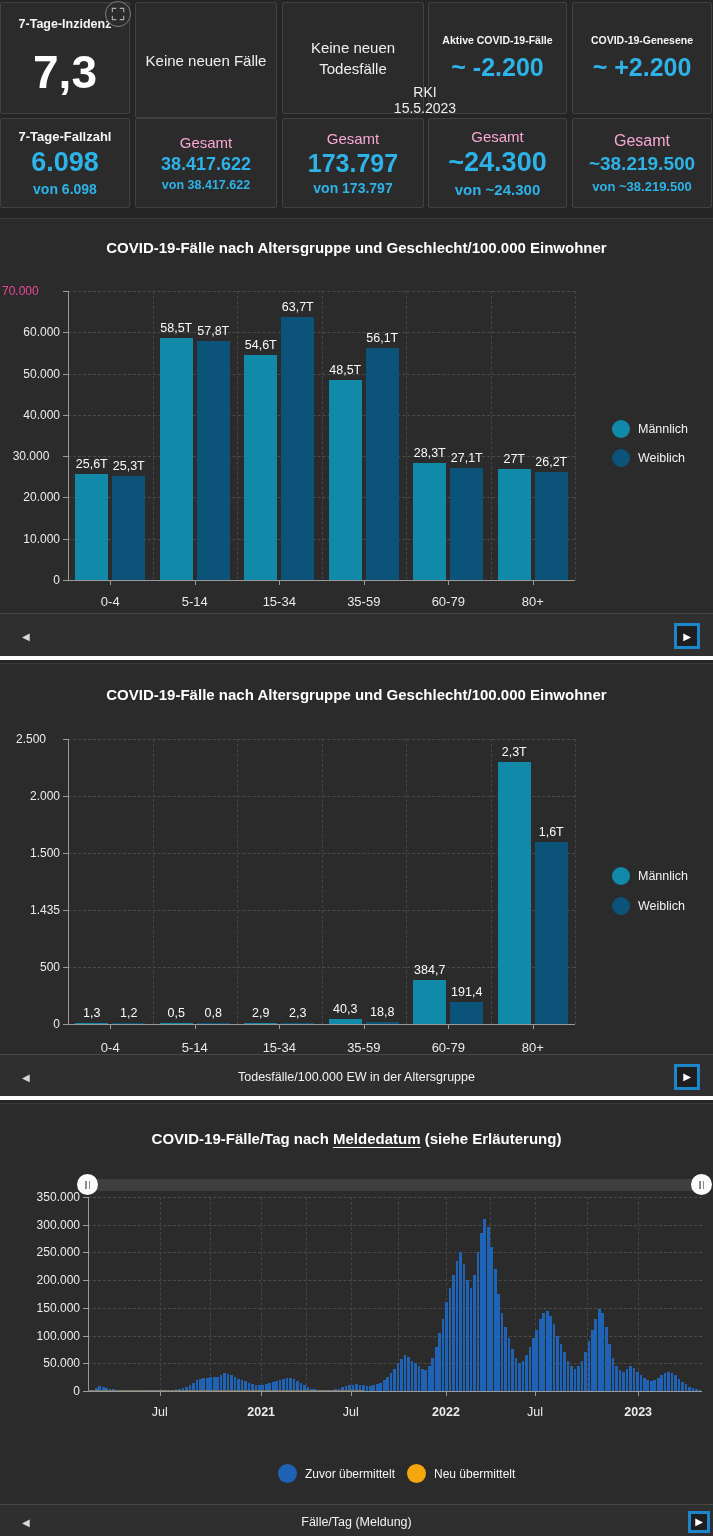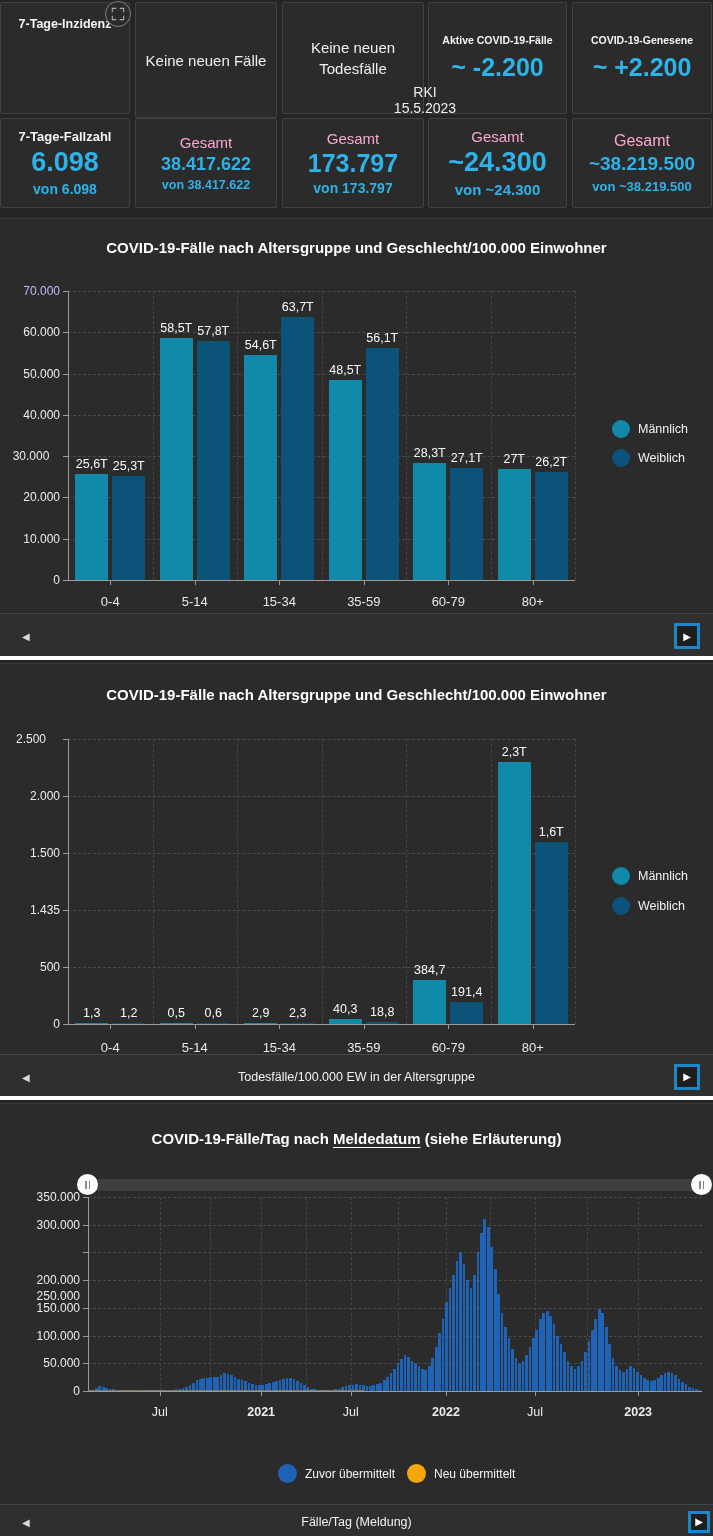--- a/index.html
+++ b/index.html
@@ -52,20 +52,23 @@
 
   <section>
 
     <div class="card" style="left:0;top:2px;width:130px;height:112px;justify-content:flex-start;padding-top:14px;">
       <div class="expand">
         <svg width="14" height="14" viewBox="0 0 16 16">
           <path d="M6 1.5H1.5V6 M10 1.5h4.5V6 M6 14.5H1.5V10 M10 14.5h4.5V10" fill="none" stroke="#ababab" stroke-width="1.3"></path>
         </svg>
       </div>
       <div class="c-label">7-Tage-Inzidenz</div>
+      <div style="flex:1;display:flex;align-items:center;">
+        <div class="c-white-big">7,3</div>
+      </div>
     </div>
     <div class="card" style="left:0;top:118px;width:130px;height:90px;gap:4px;">
       <div class="c-label" style="font-size:13px;">7-Tage-Fallzahl</div>
       <div class="c-big" style="font-size:27px;">6.098</div>
       <div class="c-sub" style="font-size:14px;">von 6.098</div>
     </div>
 
     <div class="card" style="left:135px;top:2px;width:142px;height:116px;text-align:center;">
       <div class="c-msg">Keine neuen Fälle</div>
     </div>
@@ -101,21 +104,21 @@
     <div class="card" style="left:572px;top:118px;width:140px;height:90px;gap:4px;">
       <div class="c-gesamt" style="font-size:16px;">Gesamt</div>
       <div class="c-big" style="font-size:19px;">~38.219.500</div>
       <div class="c-sub" style="font-size:13px;">von ~38.219.500</div>
     </div>
   </section>
 
   <section class="panel" id="panel1">
     <div class="chart-title" style="top:20px;">COVID-19-Fälle nach Altersgruppe und Geschlecht/100.000 Einwohner</div>
     <div class="plot-layer" id="plot1">
-        <div style="position: absolute; left: 2px; top: 65px; width: 58px; text-align: right; font-size: 12px; color: #c4b5fd;">70.000</div>
+        <div style="position: absolute; left: 2px; top: 65px; width: 58px; text-align: left; font-size: 12px; color: #ec4899;">70.000</div>
         <div style="position: absolute; left: 63px; top: 72px; width: 5px; height: 0px; border-top: 1px solid rgb(154, 154, 154);"></div>
         <div style="position: absolute; left: 68px; top: 72px; width: 507px; height: 0px; border-top: 1px dashed rgb(75, 75, 75);"></div>
         <div style="position: absolute; left: 2px; top: 106.286px; width: 58px; text-align: right; font-size: 12px; color: rgb(237, 237, 237);">60.000</div>
         <div style="position: absolute; left: 63px; top: 113.286px; width: 5px; height: 0px; border-top: 1px solid rgb(154, 154, 154);"></div>
         <div style="position: absolute; left: 68px; top: 113.286px; width: 507px; height: 0px; border-top: 1px dashed rgb(75, 75, 75);"></div>
         <div style="position: absolute; left: 2px; top: 147.571px; width: 58px; text-align: right; font-size: 12px; color: rgb(237, 237, 237);">50.000</div>
         <div style="position: absolute; left: 63px; top: 154.571px; width: 5px; height: 0px; border-top: 1px solid rgb(154, 154, 154);"></div>
         <div style="position: absolute; left: 68px; top: 154.571px; width: 507px; height: 0px; border-top: 1px dashed rgb(75, 75, 75);"></div>
         <div style="position: absolute; left: 2px; top: 188.857px; width: 58px; text-align: right; font-size: 12px; color: rgb(237, 237, 237);">40.000</div>
         <div style="position: absolute; left: 63px; top: 195.857px; width: 5px; height: 0px; border-top: 1px solid rgb(154, 154, 154);"></div>
@@ -221,21 +224,21 @@
         <div style="position: absolute; left: 68px; top: 376px; width: 84.5px; text-align: center; font-size: 13px; color: rgb(233, 233, 233);">0-4</div>
         <div style="position: absolute; left: 75.25px; top: 358.8px; width: 33px; height: 1.2px; background: rgb(17, 137, 169);"></div>
         <div style="position: absolute; left: 61.75px; top: 341.8px; width: 60px; text-align: center; font-size: 12.5px; color: rgb(250, 250, 250);">1,3</div>
         <div style="position: absolute; left: 112.25px; top: 358.8px; width: 33px; height: 1.2px; background: rgb(11, 83, 121);"></div>
         <div style="position: absolute; left: 98.75px; top: 341.8px; width: 60px; text-align: center; font-size: 12.5px; color: rgb(250, 250, 250);">1,2</div>
         <div style="position: absolute; left: 194.75px; top: 360px; width: 0px; height: 5px; border-left: 1px solid rgb(154, 154, 154);"></div>
         <div style="position: absolute; left: 152.5px; top: 376px; width: 84.5px; text-align: center; font-size: 13px; color: rgb(233, 233, 233);">5-14</div>
         <div style="position: absolute; left: 159.75px; top: 358.8px; width: 33px; height: 1.2px; background: rgb(17, 137, 169);"></div>
         <div style="position: absolute; left: 146.25px; top: 341.8px; width: 60px; text-align: center; font-size: 12.5px; color: rgb(250, 250, 250);">0,5</div>
         <div style="position: absolute; left: 196.75px; top: 358.8px; width: 33px; height: 1.2px; background: rgb(11, 83, 121);"></div>
-        <div style="position: absolute; left: 183.25px; top: 341.8px; width: 60px; text-align: center; font-size: 12.5px; color: rgb(250, 250, 250);">0,6</div>
+        <div style="position: absolute; left: 183.25px; top: 341.8px; width: 60px; text-align: center; font-size: 12.5px; color: rgb(250, 250, 250);">0,8</div>
         <div style="position: absolute; left: 279.25px; top: 360px; width: 0px; height: 5px; border-left: 1px solid rgb(154, 154, 154);"></div>
         <div style="position: absolute; left: 237px; top: 376px; width: 84.5px; text-align: center; font-size: 13px; color: rgb(233, 233, 233);">15-34</div>
         <div style="position: absolute; left: 244.25px; top: 358.8px; width: 33px; height: 1.2px; background: rgb(17, 137, 169);"></div>
         <div style="position: absolute; left: 230.75px; top: 341.8px; width: 60px; text-align: center; font-size: 12.5px; color: rgb(250, 250, 250);">2,9</div>
         <div style="position: absolute; left: 281.25px; top: 358.8px; width: 33px; height: 1.2px; background: rgb(11, 83, 121);"></div>
         <div style="position: absolute; left: 267.75px; top: 341.8px; width: 60px; text-align: center; font-size: 12.5px; color: rgb(250, 250, 250);">2,3</div>
         <div style="position: absolute; left: 363.75px; top: 360px; width: 0px; height: 5px; border-left: 1px solid rgb(154, 154, 154);"></div>
         <div style="position: absolute; left: 321.5px; top: 376px; width: 84.5px; text-align: center; font-size: 13px; color: rgb(233, 233, 233);">35-59</div>
         <div style="position: absolute; left: 328.75px; top: 355.406px; width: 33px; height: 4.5942px; background: rgb(17, 137, 169);"></div>
         <div style="position: absolute; left: 315.25px; top: 338.406px; width: 60px; text-align: center; font-size: 12.5px; color: rgb(250, 250, 250);">40,3</div>
@@ -281,21 +284,21 @@
         <i></i>
         <i></i>
       </div>
     <div class="plot-layer" id="plot3">
         <div style="position: absolute; left: 10px; top: 86px; width: 70px; text-align: right; font-size: 12px; color: rgb(237, 237, 237);">350.000</div>
         <div style="position: absolute; left: 83px; top: 93px; width: 5px; height: 0px; border-top: 1px solid rgb(154, 154, 154);"></div>
         <div style="position: absolute; left: 88px; top: 93px; width: 614px; height: 0px; border-top: 1px dashed rgb(75, 75, 75);"></div>
         <div style="position: absolute; left: 10px; top: 113.714px; width: 70px; text-align: right; font-size: 12px; color: rgb(237, 237, 237);">300.000</div>
         <div style="position: absolute; left: 83px; top: 120.714px; width: 5px; height: 0px; border-top: 1px solid rgb(154, 154, 154);"></div>
         <div style="position: absolute; left: 88px; top: 120.714px; width: 614px; height: 0px; border-top: 1px dashed rgb(75, 75, 75);"></div>
-        <div style="position: absolute; left: 10px; top: 141.429px; width: 70px; text-align: right; font-size: 12px; color: rgb(237, 237, 237); margin-top: 44px;">250.000</div>
+        <div style="position: absolute; left: 10px; top: 141.429px; width: 70px; text-align: right; font-size: 12px; color: rgb(237, 237, 237);">250.000</div>
         <div style="position: absolute; left: 83px; top: 148.429px; width: 5px; height: 0px; border-top: 1px solid rgb(154, 154, 154);"></div>
         <div style="position: absolute; left: 88px; top: 148.429px; width: 614px; height: 0px; border-top: 1px dashed rgb(75, 75, 75);"></div>
         <div style="position: absolute; left: 10px; top: 169.143px; width: 70px; text-align: right; font-size: 12px; color: rgb(237, 237, 237);">200.000</div>
         <div style="position: absolute; left: 83px; top: 176.143px; width: 5px; height: 0px; border-top: 1px solid rgb(154, 154, 154);"></div>
         <div style="position: absolute; left: 88px; top: 176.143px; width: 614px; height: 0px; border-top: 1px dashed rgb(75, 75, 75);"></div>
         <div style="position: absolute; left: 10px; top: 196.857px; width: 70px; text-align: right; font-size: 12px; color: rgb(237, 237, 237);">150.000</div>
         <div style="position: absolute; left: 83px; top: 203.857px; width: 5px; height: 0px; border-top: 1px solid rgb(154, 154, 154);"></div>
         <div style="position: absolute; left: 88px; top: 203.857px; width: 614px; height: 0px; border-top: 1px dashed rgb(75, 75, 75);"></div>
         <div style="position: absolute; left: 10px; top: 224.571px; width: 70px; text-align: right; font-size: 12px; color: rgb(237, 237, 237);">100.000</div>
         <div style="position: absolute; left: 83px; top: 231.571px; width: 5px; height: 0px; border-top: 1px solid rgb(154, 154, 154);"></div>

